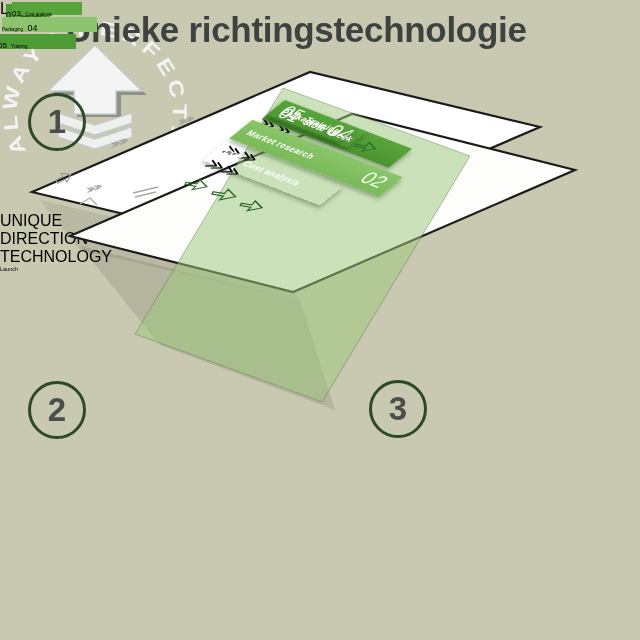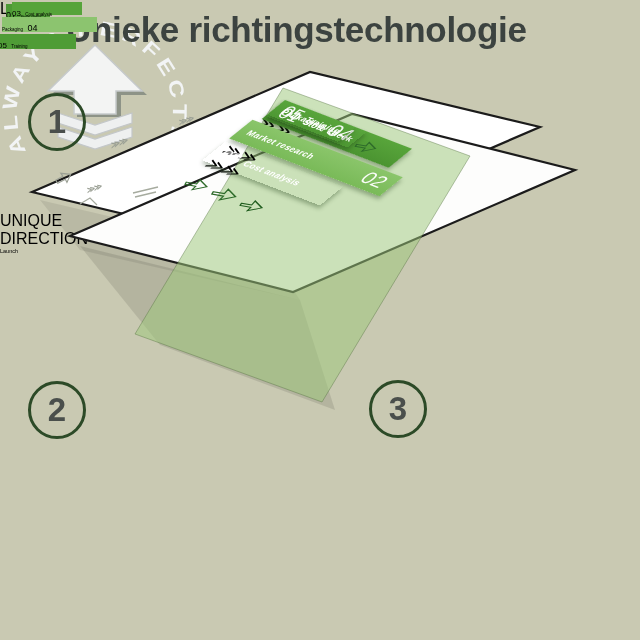--- a/index.html
+++ b/index.html
@@ -168,20 +168,21 @@
       <polygon points="98,31 51,77 77,77 77,99 121,99 121,77 147,77" fill="rgba(30,45,55,0.35)"></polygon>
 
       <polygon points="95,27 48,73 74,73 74,96 116,96 116,73 142,73" fill="#f3f4f3" stroke="#c6cacc" stroke-width="1.5"></polygon>
 
       <polygon points="58,95 95,107 132,95 132,105 95,117 58,105" fill="#eef0f0" stroke="#c3c7c9" stroke-width="1.2"></polygon>
       <polygon points="58,109 95,121 132,109 132,119 95,131 58,119" fill="#eef0f0" stroke="#c3c7c9" stroke-width="1.2"></polygon>
     </svg>
     <div class="badge-lines" style="top:136px;">
       <div class="badge-l1">UNIQUE</div>
       <div class="badge-l2">DIRECTION</div>
+      <div class="badge-l3">TECHNOLOGY</div>
     </div>
   </div>
 
   
   <div class="step-circle step-2">
     <span>2</span>
   </div>
 
   
   <div class="doc doc-in">

